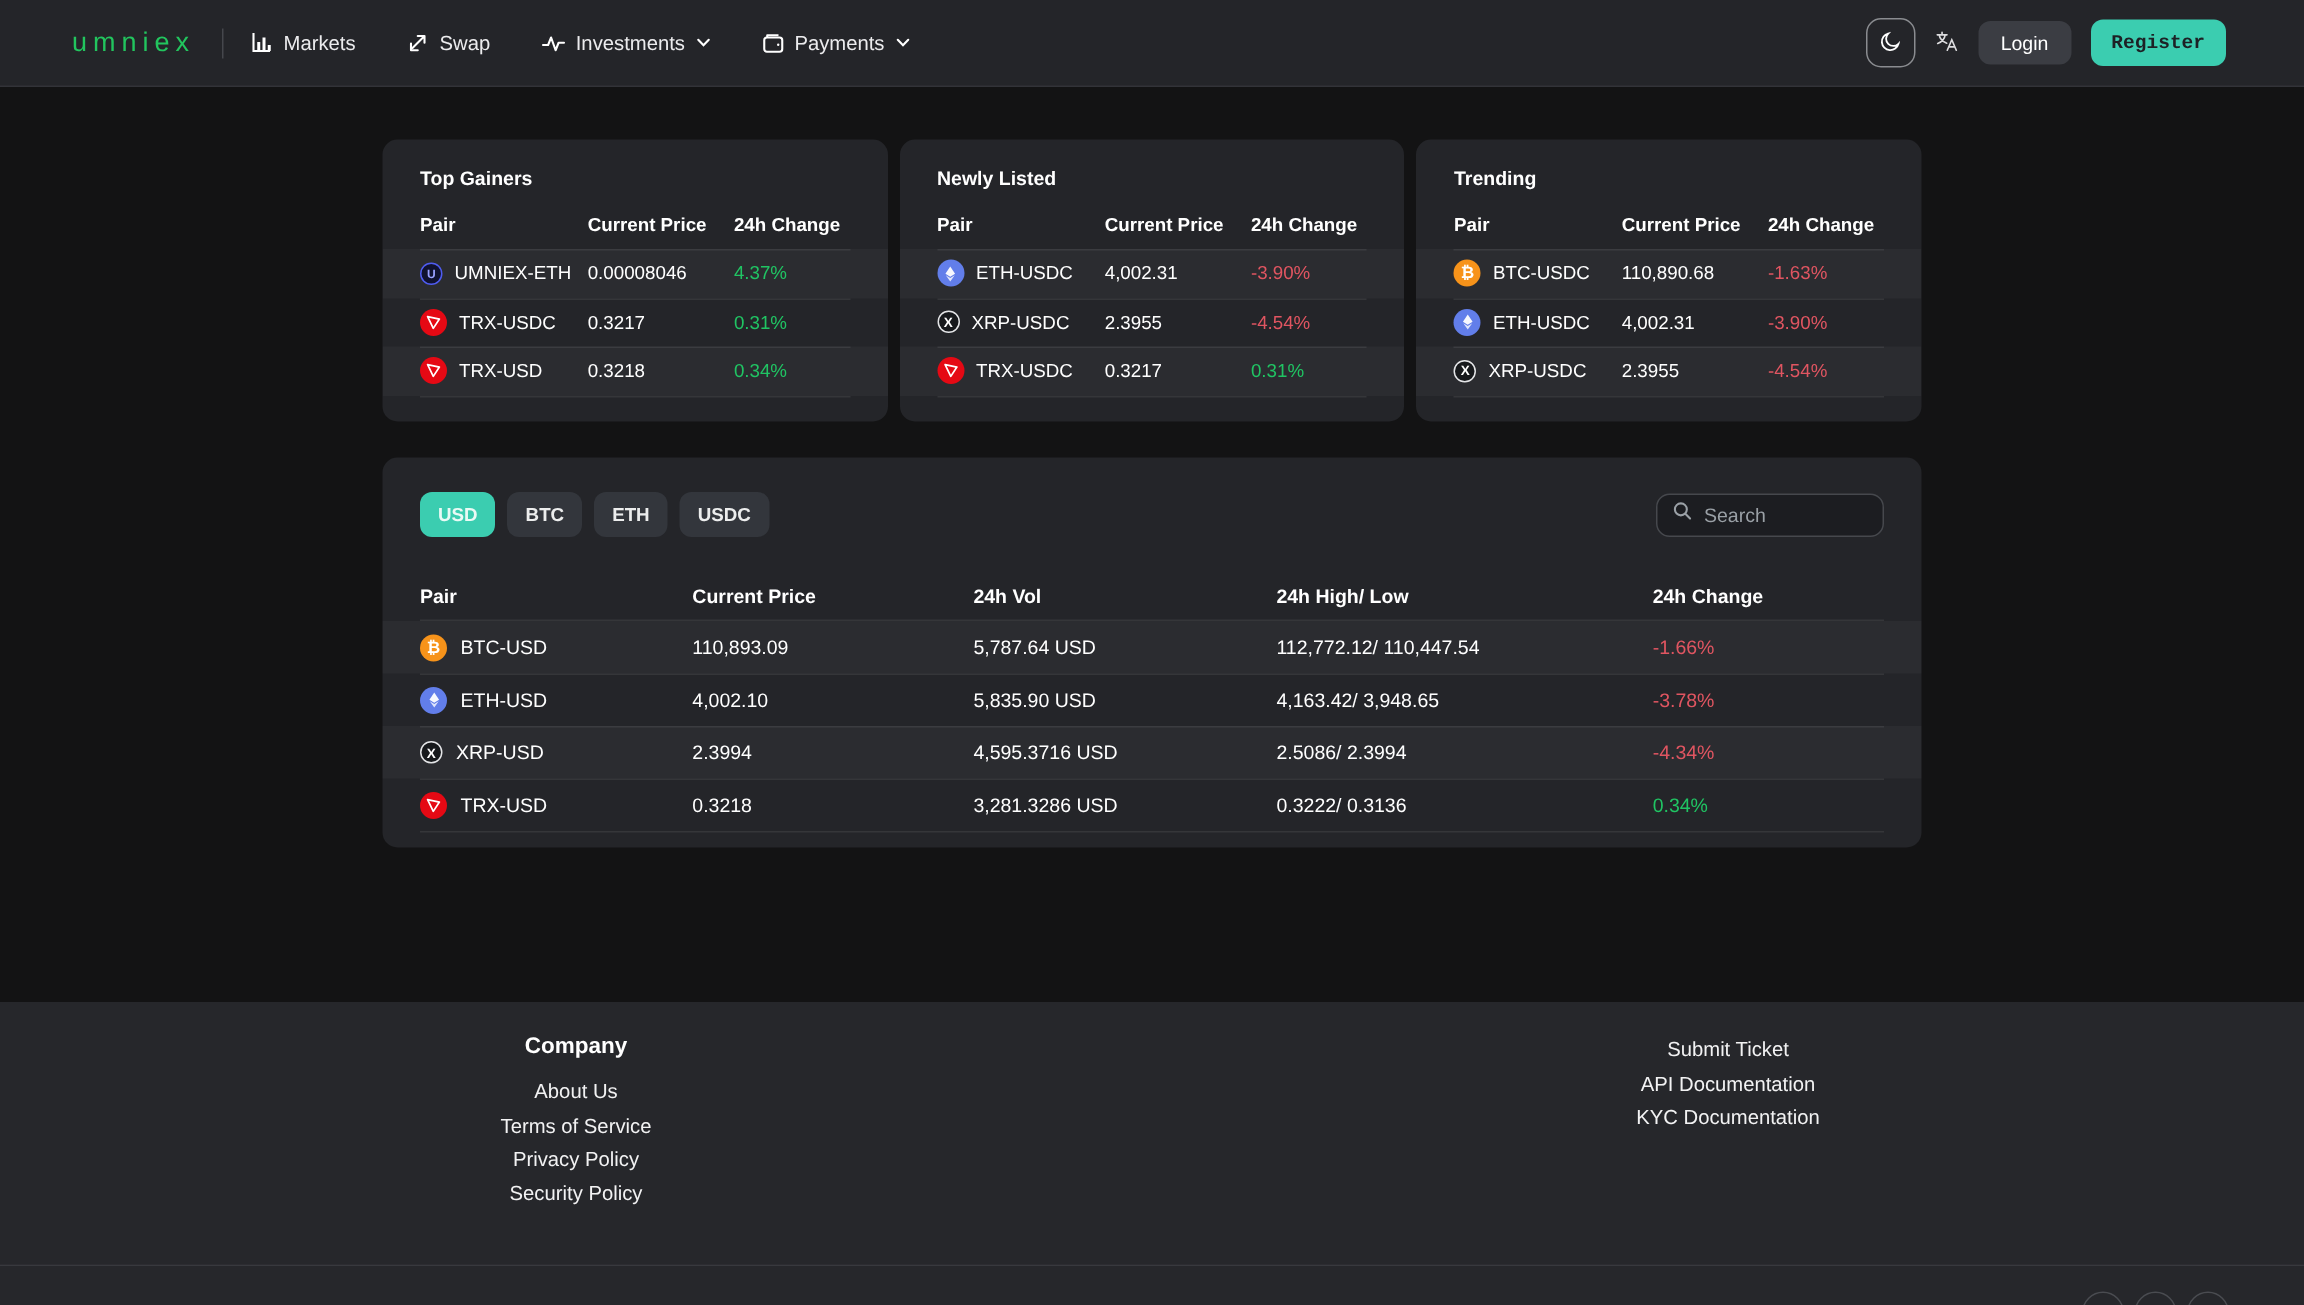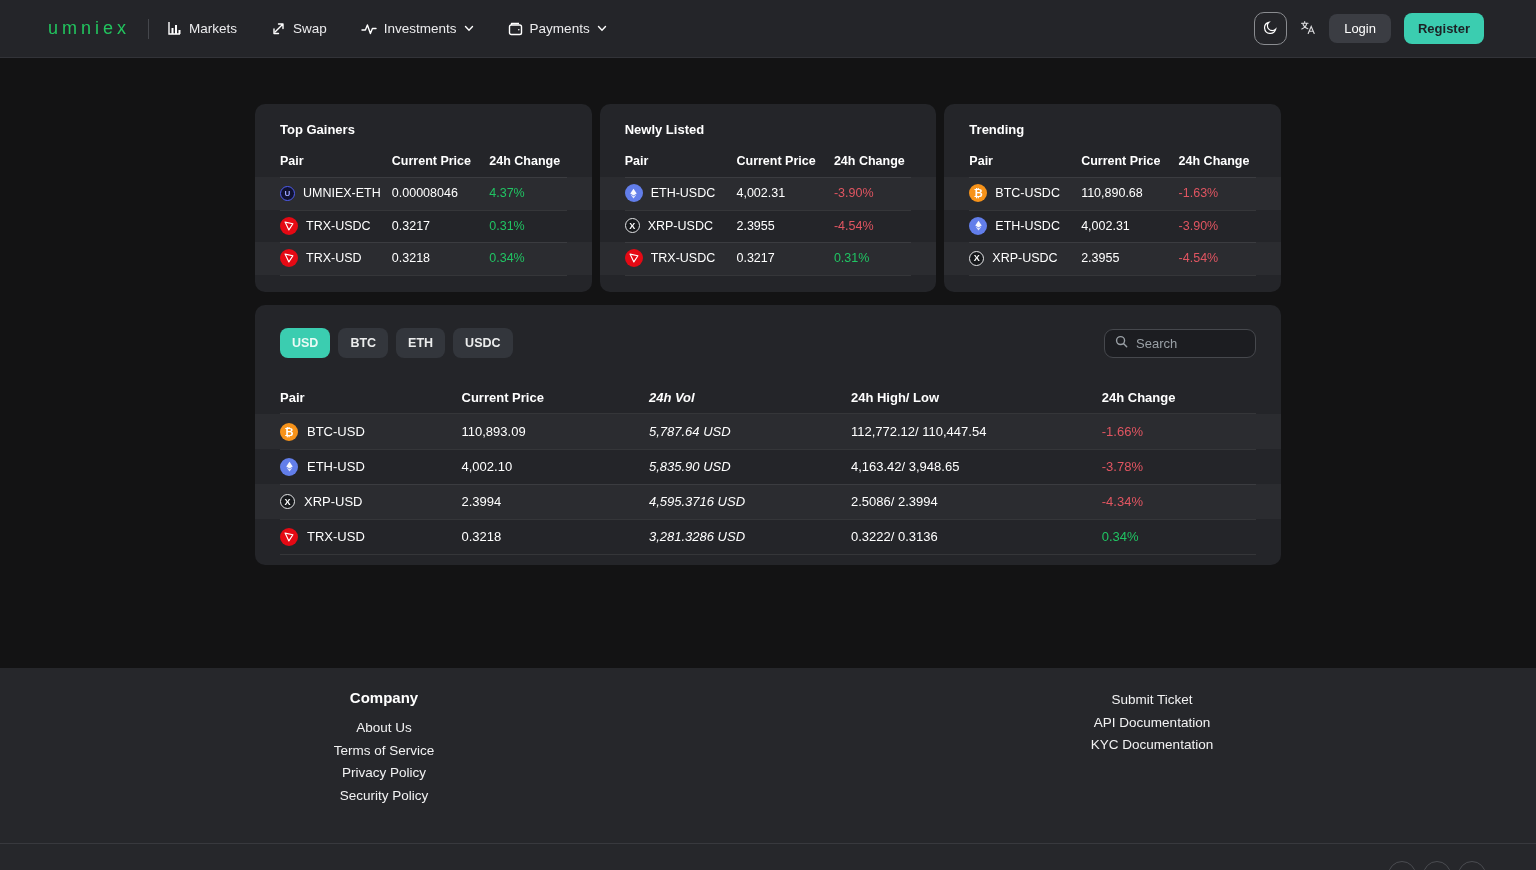--- a/index.html
+++ b/index.html
@@ -25,25 +25,25 @@
     width:33px; height:33px; border-radius:10px; border:1px solid #8a8c90;
     background:transparent; display:flex; align-items:center; justify-content:center; cursor:pointer;
   }
   .lang-btn { background:none; border:none; cursor:pointer; display:flex; align-items:center; }
   .btn-login {
     background:#3b3d43; color:#fff; border:none; border-radius:8px;
     padding:7px 15px; font-size:13px; font-family:inherit; cursor:pointer;
   }
   .btn-register {
     background:#3bcdb0; color:#1d2125; border:none; border-radius:8px;
-    padding:8px 14px; font-size:13px; font-weight:700; font-family:Liberation Sans, sans-serif; cursor:pointer;
+    padding:8px 14px; font-size:13px; font-weight:700; font-family:Liberation Mono, monospace; cursor:pointer;
   }
   
   .cards-row {
-    position:absolute; top:104px; left:255px; width:1026px; height:188px;
+    position:absolute; top:93px; left:255px; width:1026px; height:188px;
     display:flex; gap:8px;
   }
   .mini-card {
     flex:1; background:#242529; border-radius:10px; padding:18px 25px 10px;
     overflow:hidden;
   }
   .card-title { font-size:13px; font-weight:700; margin-bottom:8px; }
   .thead, .trow { display:flex; align-items:center; }
   .mini-card .thead { height:32px; font-size:12.5px; font-weight:700; }
   .mini-card .trow { height:32.5px; font-size:12.5px; margin:0 -25px; padding:0 25px; position:relative; cursor:pointer; }
@@ -80,21 +80,21 @@
   .markets-card .thead { height:34px; margin-top:22px; font-size:13px; font-weight:700; position:relative; }
   .markets-card .thead::after { content:""; position:absolute; left:0; right:0; bottom:0; height:1px; background:rgba(255,255,255,0.08); }
   .markets-card .trow { height:35px; font-size:13px; margin:0 -25px; padding:0 25px; position:relative; cursor:pointer; }
   .markets-card .trow::before { content:""; position:absolute; left:25px; right:25px; top:0; height:1px; background:rgba(255,255,255,0.08); }
   .markets-card .trow:first-child::before { display:none; }
   .markets-card .rows .trow:nth-child(odd) { background:rgba(255,255,255,0.035); }
   .markets-card .rows { position:relative; }
   .markets-card .rows::after { content:""; position:absolute; left:0; right:0; bottom:-1px; height:1px; background:rgba(255,255,255,0.08); }
   .mcol-pair { width:18.6%; display:flex; align-items:center; gap:9px; }
   .mcol-price { width:19.2%; }
-  .mcol-vol { width:20.7%;font-style:italic; }
+  .mcol-vol { width:20.7%; }
   .mcol-hl { width:25.7%; }
   .mcol-chg { width:15.8%; }
   
   .coin {
     width:18px; height:18px; border-radius:50%; flex:0 0 18px;
     display:flex; align-items:center; justify-content:center;
     font-size:9px; font-weight:700; color:#fff;
   }
   .coin-umniex { background:#101230; border:1.5px solid #4f5cf0; color:#9aa2ff; width:15px; height:15px; flex-basis:15px; font-size:8px; }
   .coin-btc { background:#f7931a; font-size:11px; }

